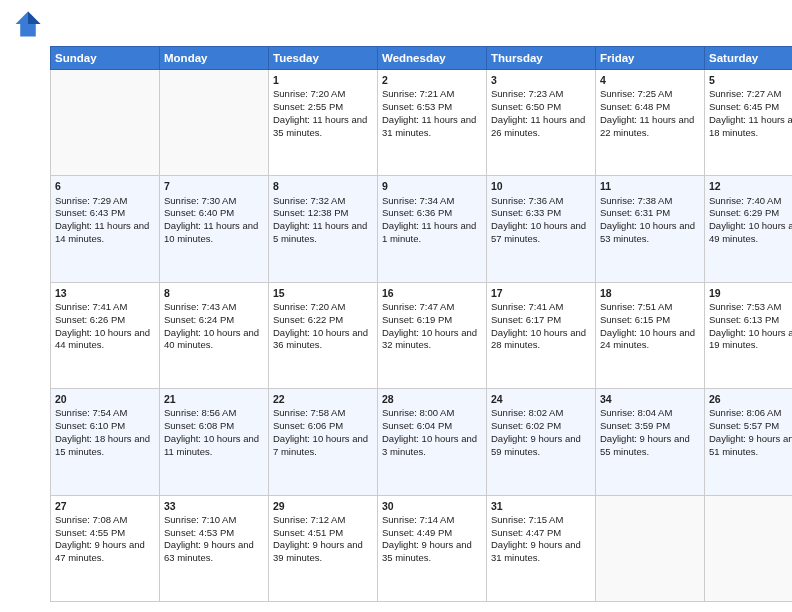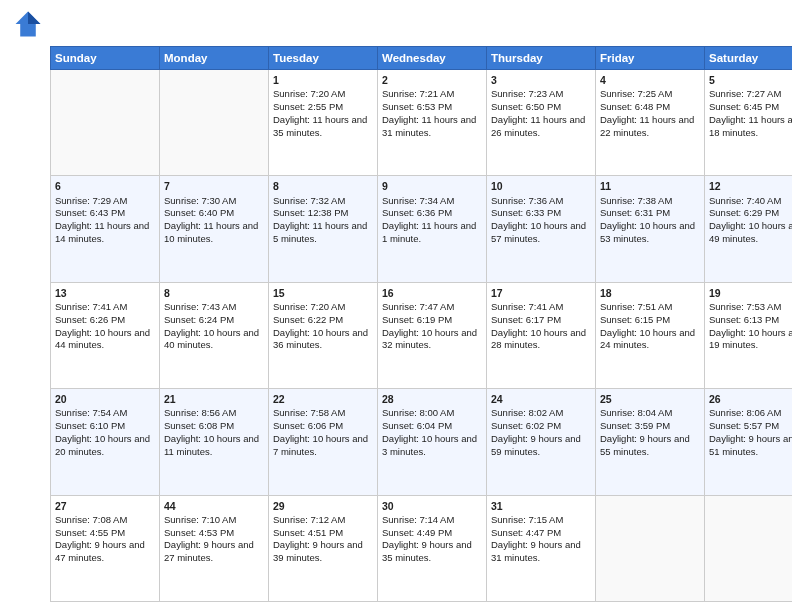--- a/index.html
+++ b/index.html
@@ -149,31 +149,31 @@
         <tr class="row-white">
           <td><span class="day-num">13</span><span>Sunrise: 7:41 AM</span><br><span>Sunset: 6:26 PM</span><br><span>Daylight: 10 hours and 44 minutes.</span></td>
           <td><span class="day-num">8</span><span>Sunrise: 7:43 AM</span><br><span>Sunset: 6:24 PM</span><br><span>Daylight: 10 hours and 40 minutes.</span></td>
           <td><span class="day-num">15</span><span>Sunrise: 7:20 AM</span><br><span>Sunset: 6:22 PM</span><br><span>Daylight: 10 hours and 36 minutes.</span></td>
           <td><span class="day-num">16</span><span>Sunrise: 7:47 AM</span><br><span>Sunset: 6:19 PM</span><br><span>Daylight: 10 hours and 32 minutes.</span></td>
           <td><span class="day-num">17</span><span>Sunrise: 7:41 AM</span><br><span>Sunset: 6:17 PM</span><br><span>Daylight: 10 hours and 28 minutes.</span></td>
           <td><span class="day-num">18</span><span>Sunrise: 7:51 AM</span><br><span>Sunset: 6:15 PM</span><br><span>Daylight: 10 hours and 24 minutes.</span></td>
           <td><span class="day-num">19</span><span>Sunrise: 7:53 AM</span><br><span>Sunset: 6:13 PM</span><br><span>Daylight: 10 hours and 19 minutes.</span></td>
         </tr>
         <tr class="row-alt">
-          <td><span class="day-num">20</span><span>Sunrise: 7:54 AM</span><br><span>Sunset: 6:10 PM</span><br><span>Daylight: 10 hours and 20 minutes.</span></td>
+          <td><span class="day-num">20</span><span>Sunrise: 7:54 AM</span><br><span>Sunset: 6:10 PM</span><br><span>Daylight: 18 hours and 15 minutes.</span></td>
           <td><span class="day-num">21</span><span>Sunrise: 8:56 AM</span><br><span>Sunset: 6:08 PM</span><br><span>Daylight: 10 hours and 11 minutes.</span></td>
           <td><span class="day-num">22</span><span>Sunrise: 7:58 AM</span><br><span>Sunset: 6:06 PM</span><br><span>Daylight: 10 hours and 7 minutes.</span></td>
           <td><span class="day-num">28</span><span>Sunrise: 8:00 AM</span><br><span>Sunset: 6:04 PM</span><br><span>Daylight: 10 hours and 3 minutes.</span></td>
           <td><span class="day-num">24</span><span>Sunrise: 8:02 AM</span><br><span>Sunset: 6:02 PM</span><br><span>Daylight: 9 hours and 59 minutes.</span></td>
-          <td><span class="day-num">25</span><span>Sunrise: 8:04 AM</span><br><span>Sunset: 3:59 PM</span><br><span>Daylight: 9 hours and 55 minutes.</span></td>
+          <td><span class="day-num">34</span><span>Sunrise: 8:04 AM</span><br><span>Sunset: 3:59 PM</span><br><span>Daylight: 9 hours and 55 minutes.</span></td>
           <td><span class="day-num">26</span><span>Sunrise: 8:06 AM</span><br><span>Sunset: 5:57 PM</span><br><span>Daylight: 9 hours and 51 minutes.</span></td>
         </tr>
         <tr class="row-white">
           <td><span class="day-num">27</span><span>Sunrise: 7:08 AM</span><br><span>Sunset: 4:55 PM</span><br><span>Daylight: 9 hours and 47 minutes.</span></td>
-          <td><span class="day-num">44</span><span>Sunrise: 7:10 AM</span><br><span>Sunset: 4:53 PM</span><br><span>Daylight: 9 hours and 27 minutes.</span></td>
+          <td><span class="day-num">33</span><span>Sunrise: 7:10 AM</span><br><span>Sunset: 4:53 PM</span><br><span>Daylight: 9 hours and 63 minutes.</span></td>
           <td><span class="day-num">29</span><span>Sunrise: 7:12 AM</span><br><span>Sunset: 4:51 PM</span><br><span>Daylight: 9 hours and 39 minutes.</span></td>
           <td><span class="day-num">30</span><span>Sunrise: 7:14 AM</span><br><span>Sunset: 4:49 PM</span><br><span>Daylight: 9 hours and 35 minutes.</span></td>
           <td><span class="day-num">31</span><span>Sunrise: 7:15 AM</span><br><span>Sunset: 4:47 PM</span><br><span>Daylight: 9 hours and 31 minutes.</span></td>
           <td class="empty"></td>
           <td class="empty"></td>
         </tr>
       </tbody>
   </table>
 </div>
 

